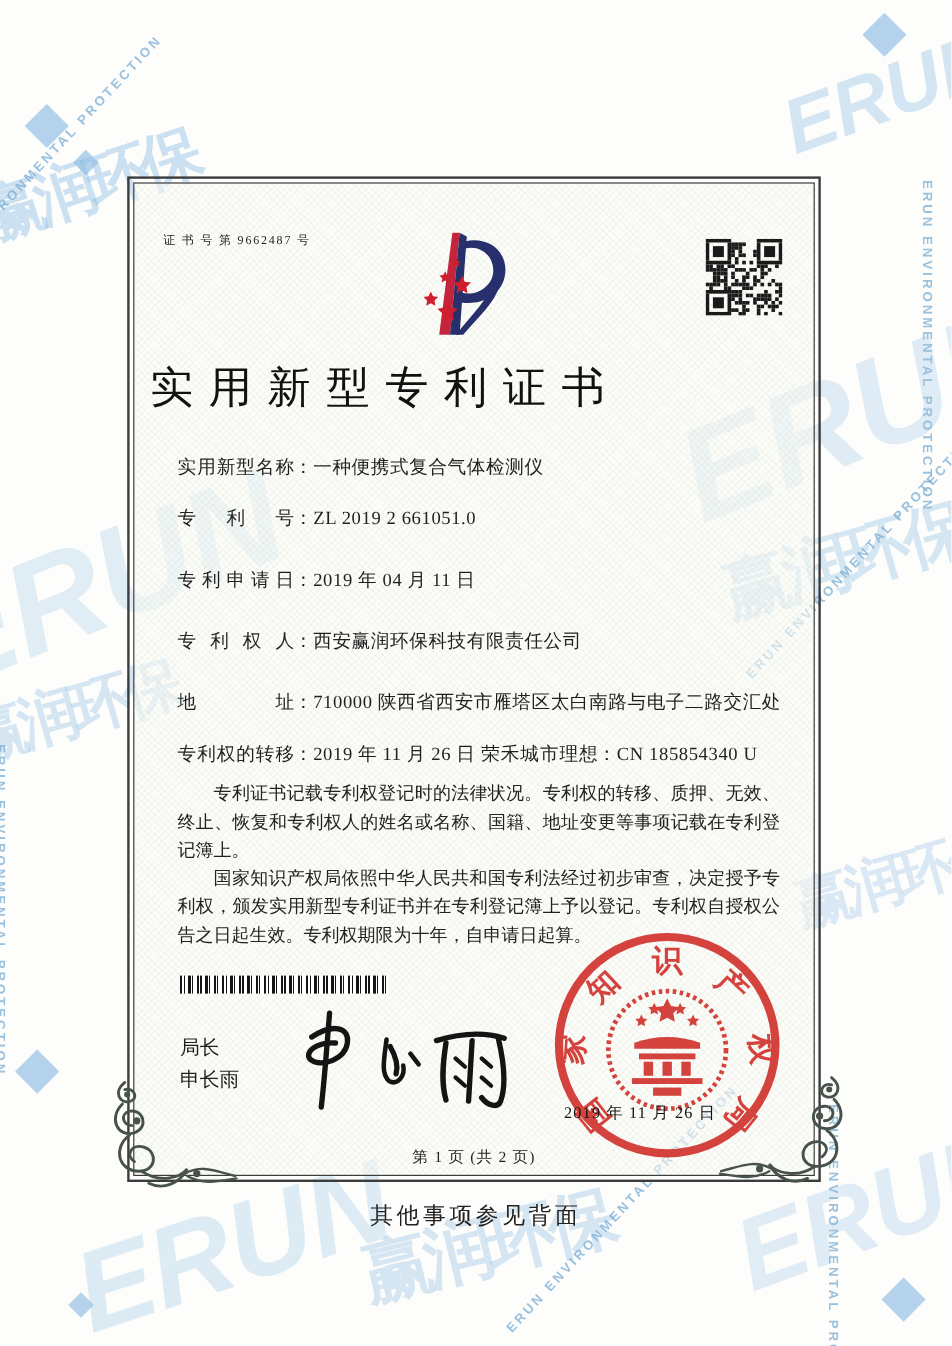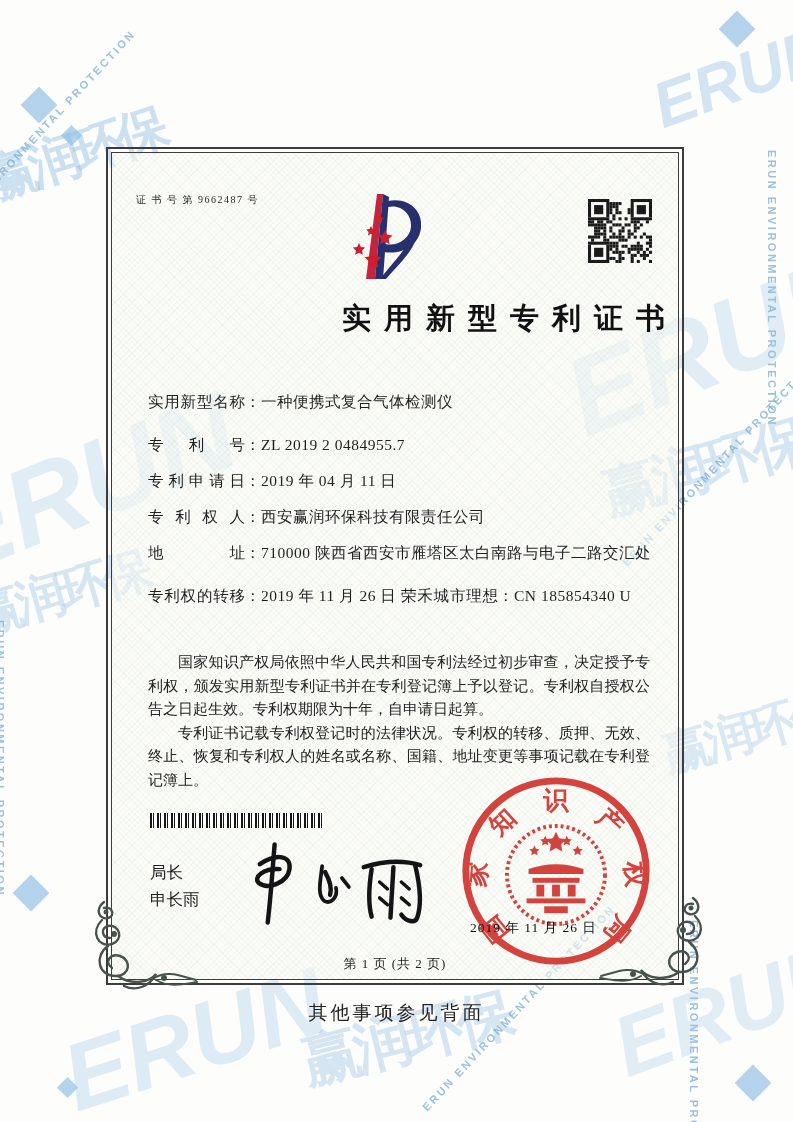--- a/index.html
+++ b/index.html
@@ -22,28 +22,28 @@
                  background:
                    repeating-linear-gradient(45deg, rgba(168,188,158,.09) 0 1px, transparent 1px 4px),
                    repeating-linear-gradient(-45deg, rgba(168,188,158,.09) 0 1px, transparent 1px 4px),
                    rgba(252,252,247,.58); }
 
   .cert-no { position:absolute; left:24px; top:40px; font-size:10px; letter-spacing:1.5px; }
 
   .cnipa-logo { position:absolute; left:221px; top:36px; width:95px; height:98px; }
   .qr { position:absolute; right:26px; top:46px; width:64px; height:64px; }
 
-  .cert-title { position:absolute; top:146px; left:0; width:100%; text-align:right;
-                font-size:29px; font-weight:bold; letter-spacing:13px; text-indent:13px; color:#111; }
+  .cert-title { position:absolute; top:146px; left:0; width:100%; text-align:left;
+                font-size:36px; font-weight:normal; letter-spacing:13px; text-indent:13px; color:#111; }
 
   
   .fields { position:absolute; left:36px; top:226px; width:508px; font-size:15.5px; line-height:22px; }
-  .frow { margin-top:12px; }
+  .frow { margin-top:0; }
   .frow + .frow { margin-top:21px; }
-  .frow.tight { margin-top:14px; }
+  .frow.tight { margin-top:29px; }
   .flabel { display:inline-block; width:97px; text-align:justify; text-align-last:justify; vertical-align:top; }
   .fcolon { display:inline-block; width:16px; vertical-align:top; }
   .fvalue { letter-spacing:.5px; }
   .addr-line2 { margin-left:113px; margin-top:1px; letter-spacing:.5px; }
   .grant-row { margin-top:5px; }
   .gval1 { display:inline-block; width:140px; letter-spacing:.5px; }
   .glabel2 { display:inline-block; width:97px; text-align:justify; text-align-last:justify; vertical-align:top; margin-left:0px; }
 
   
   .body-text { position:absolute; left:36px; top:498px; width:502px; font-size:15px;
@@ -276,39 +276,39 @@
           <rect x="6" y="48" width="9" height="9" fill="#1a1a1a"></rect>
         </svg>
 
       <div class="cert-title">实用新型专利证书</div>
 
       <div class="fields">
         <div class="frow">
           <span class="flabel">实用新型名称</span><span class="fcolon">：</span><span class="fvalue">一种便携式复合气体检测仪</span>
         </div>
         <div class="frow">
-          <span class="flabel">专利号</span><span class="fcolon">：</span><span class="fvalue">ZL 2019 2 0484955.7</span>
+          <span class="flabel">专利号</span><span class="fcolon">：</span><span class="fvalue">ZL 2019 2 661051.0</span>
         </div>
         <div class="frow tight">
           <span class="flabel">专利申请日</span><span class="fcolon">：</span><span class="fvalue">2019 年 04 月 11 日</span>
         </div>
         <div class="frow tight">
           <span class="flabel">专利权人</span><span class="fcolon">：</span><span class="fvalue">西安赢润环保科技有限责任公司</span>
         </div>
         <div class="frow tight">
           <span class="flabel">地址</span><span class="fcolon">：</span><span class="fvalue">710000 陕西省西安市雁塔区太白南路与电子二路交汇处</span>
         </div>
         <div class="frow grant-row">
           <span class="flabel">专利权的转移</span><span class="fcolon">：</span><span class="gval1">2019 年 11 月 26 日</span><span class="glabel2">荣禾城市理想</span><span class="fcolon">：</span><span class="fvalue">CN 185854340 U</span>
         </div>
       </div>
 
       <div class="body-text">
+        <p>专利证书记载专利权登记时的法律状况。专利权的转移、质押、无效、终止、恢复和专利权人的姓名或名称、国籍、地址变更等事项记载在专利登记簿上。</p>
         <p>国家知识产权局依照中华人民共和国专利法经过初步审查，决定授予专利权，颁发实用新型专利证书并在专利登记簿上予以登记。专利权自授权公告之日起生效。专利权期限为十年，自申请日起算。</p>
-        <p>专利证书记载专利权登记时的法律状况。专利权的转移、质押、无效、终止、恢复和专利权人的姓名或名称、国籍、地址变更等事项记载在专利登记簿上。</p>
       </div>
 
       <div class="barcode"></div>
 
       <div class="signer">
         <div>局长</div>
         <div>申长雨</div>
       </div>
 
       <svg class="signature-svg" viewBox="0 0 200 90" fill="none" stroke="#141414" stroke-width="4.5" stroke-linecap="round">

